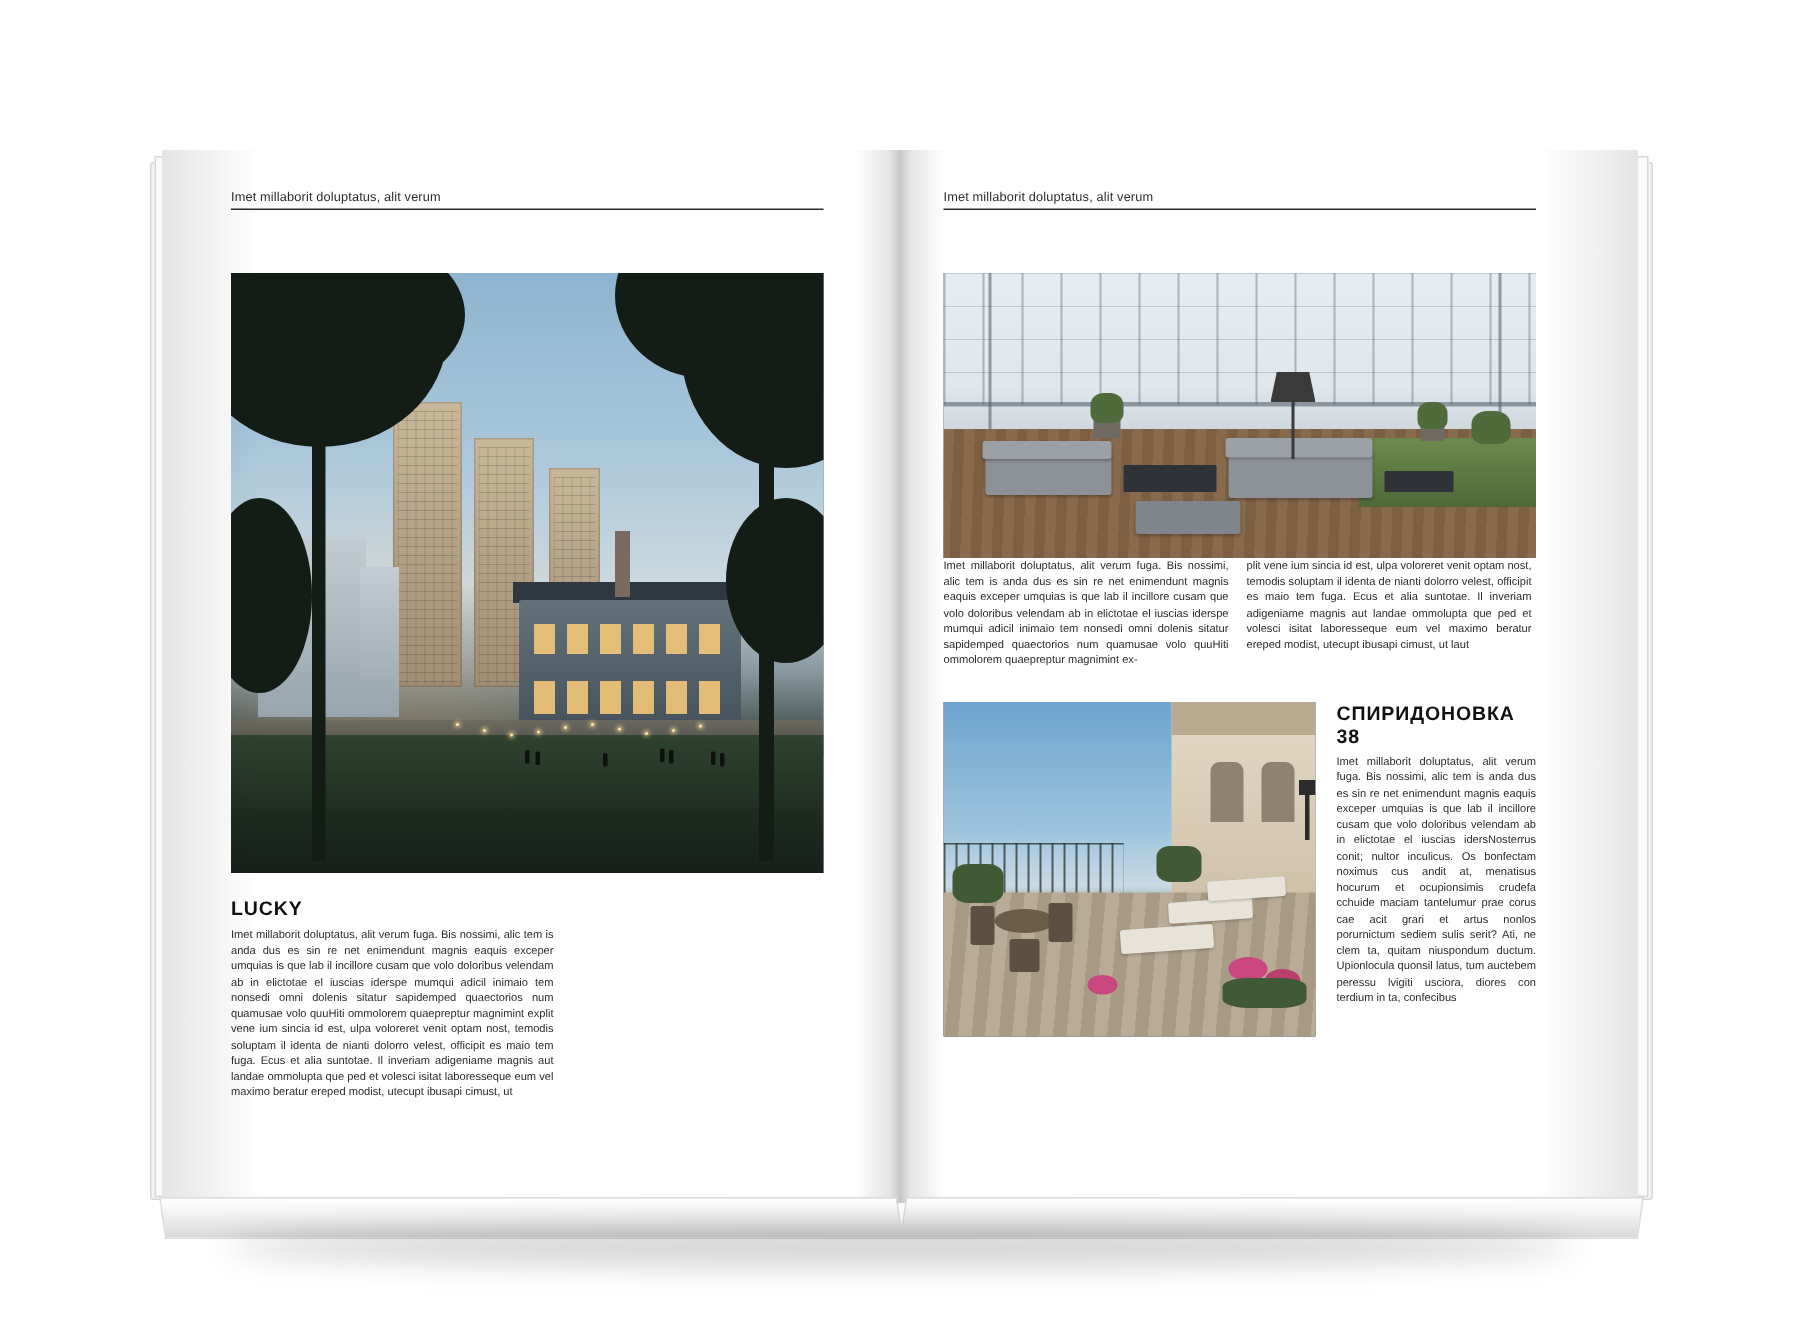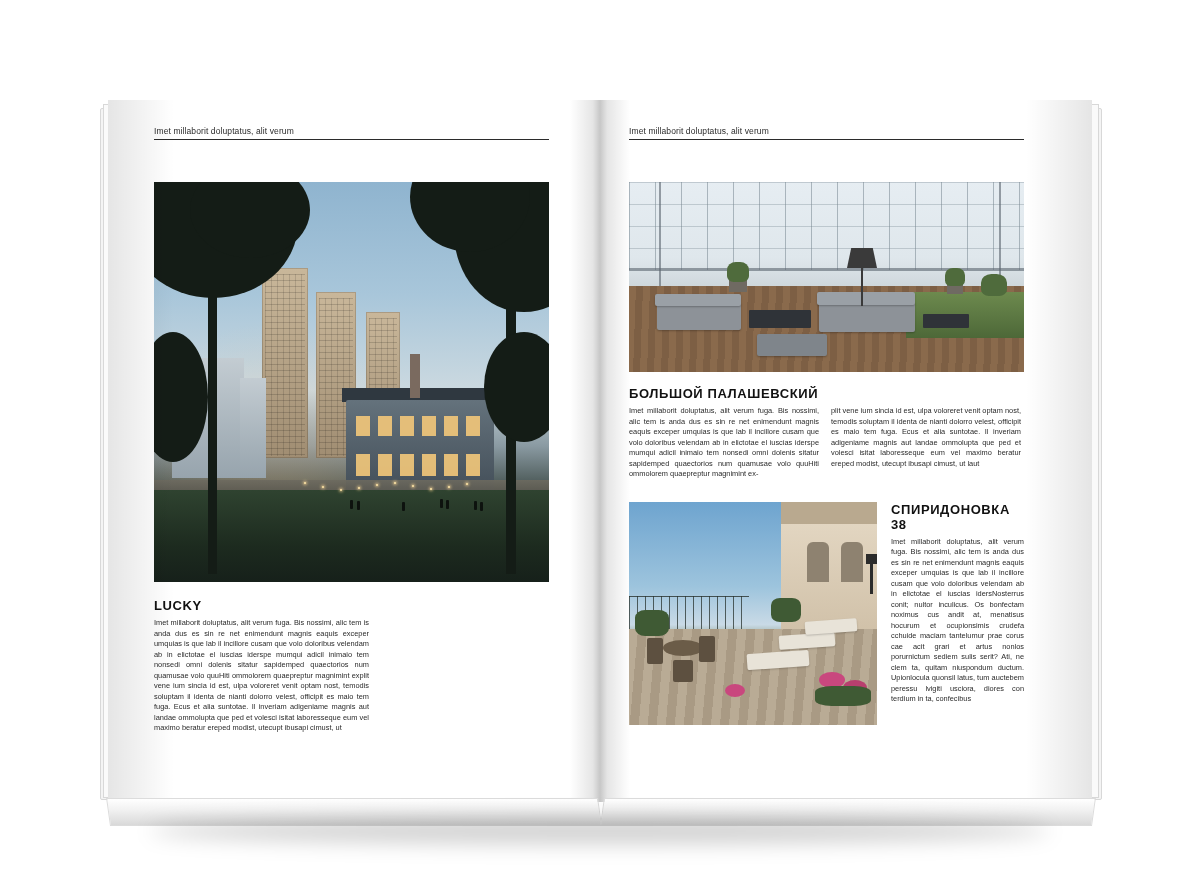--- a/index.html
+++ b/index.html
@@ -348,21 +348,20 @@
           <div class="lampshade" style="left:218px;top:66px;"></div>
           <div class="lamppole" style="left:232px;top:86px;height:38px;"></div>
 
           <div class="pot" style="left:100px;top:96px;width:18px;height:14px;"></div>
           <div class="plant" style="left:98px;top:80px;width:22px;height:20px;"></div>
           <div class="pot" style="left:318px;top:100px;width:16px;height:12px;"></div>
           <div class="plant" style="left:316px;top:86px;width:20px;height:18px;"></div>
           <div class="plant" style="left:352px;top:92px;width:26px;height:22px;"></div>
         </div>
 
-        <h2 class="heading" style="margin-top:14px;">БОЛЬШОЙ ПАЛАШЕВСКИЙ</h2>
         <div style="display:flex;gap:12px;">
           <div class="body-col" style="width:190px;">Imet millaborit doluptatus, alit verum fuga. Bis nossimi, alic tem is anda dus es sin re net enimendunt magnis eaquis exceper umquias is que lab il incillore cusam que volo doloribus velendam ab in elictotae el iuscias iderspe mumqui adicil inimaio tem nonsedi omni dolenis sitatur sapidemped quaectorios num quamusae volo quuHiti ommolorem quaepreptur magnimint ex-</div>
           <div class="body-col" style="width:190px;">plit vene ium sincia id est, ulpa voloreret venit optam nost, temodis soluptam il identa de nianti dolorro velest, officipit es maio tem fuga. Ecus et alia suntotae. Il inveriam adigeniame magnis aut landae ommolupta que ped et volesci isitat laboresseque eum vel maximo beratur ereped modist, utecupt ibusapi cimust, ut laut</div>
         </div>
 
         <div style="display:flex;gap:14px;margin-top:22px;">
 
           <div class="photo" id="photo-terrace">
             <div class="sky"></div>
             <div class="bldg"></div>

